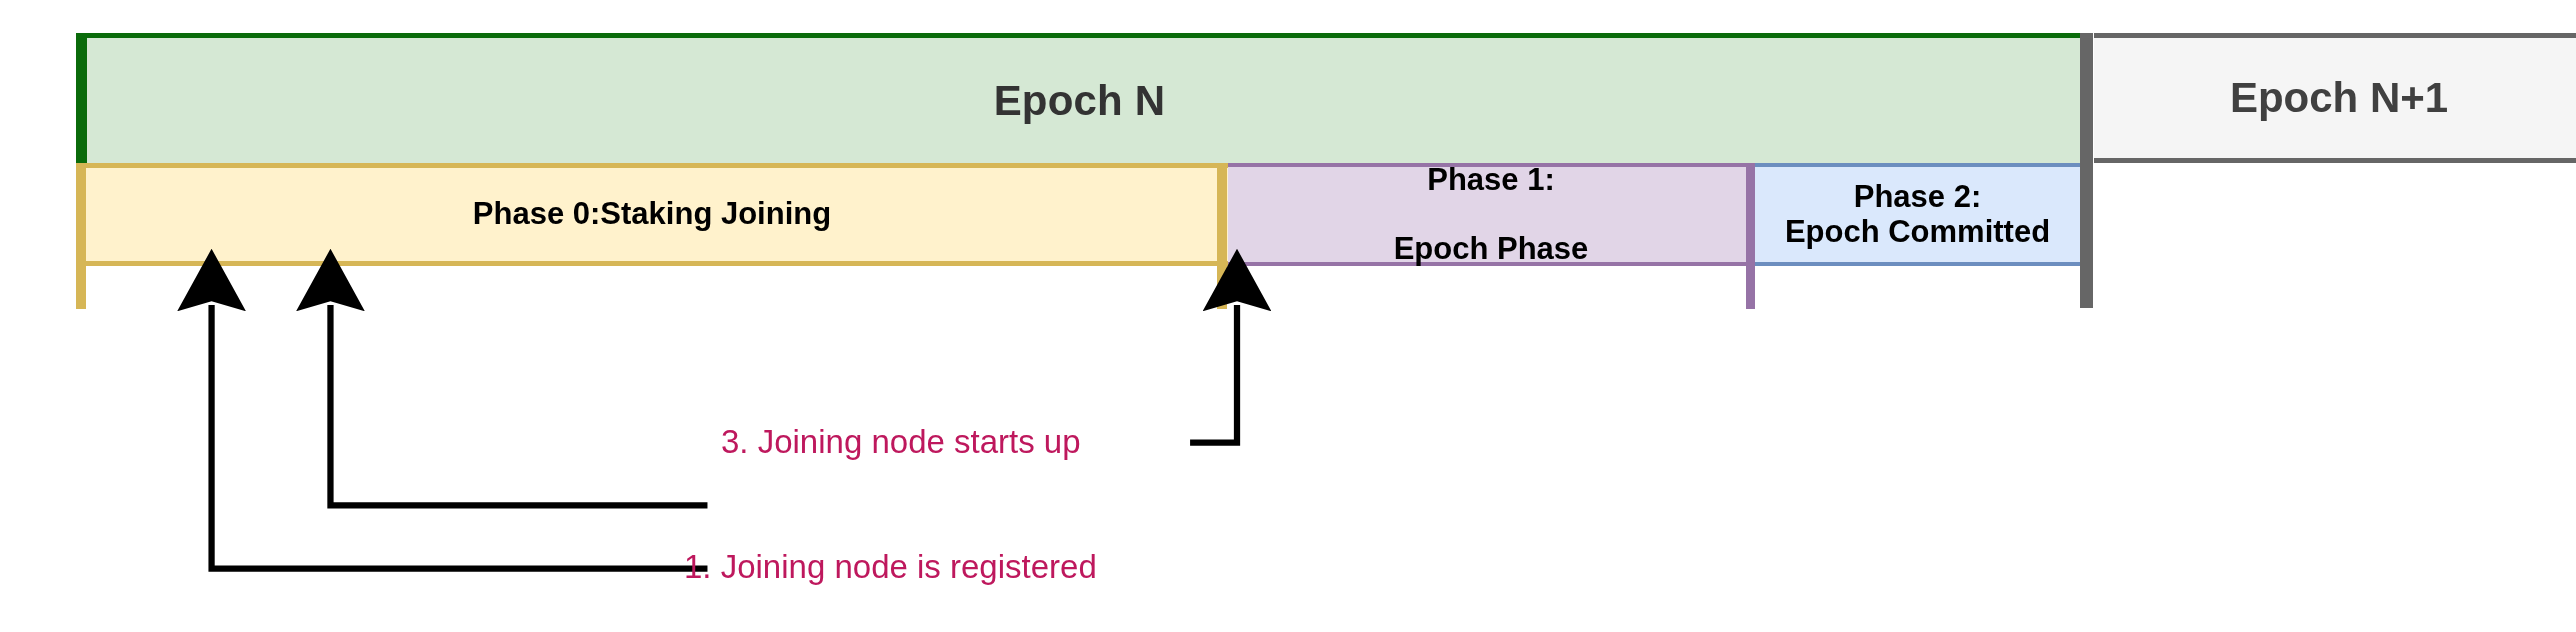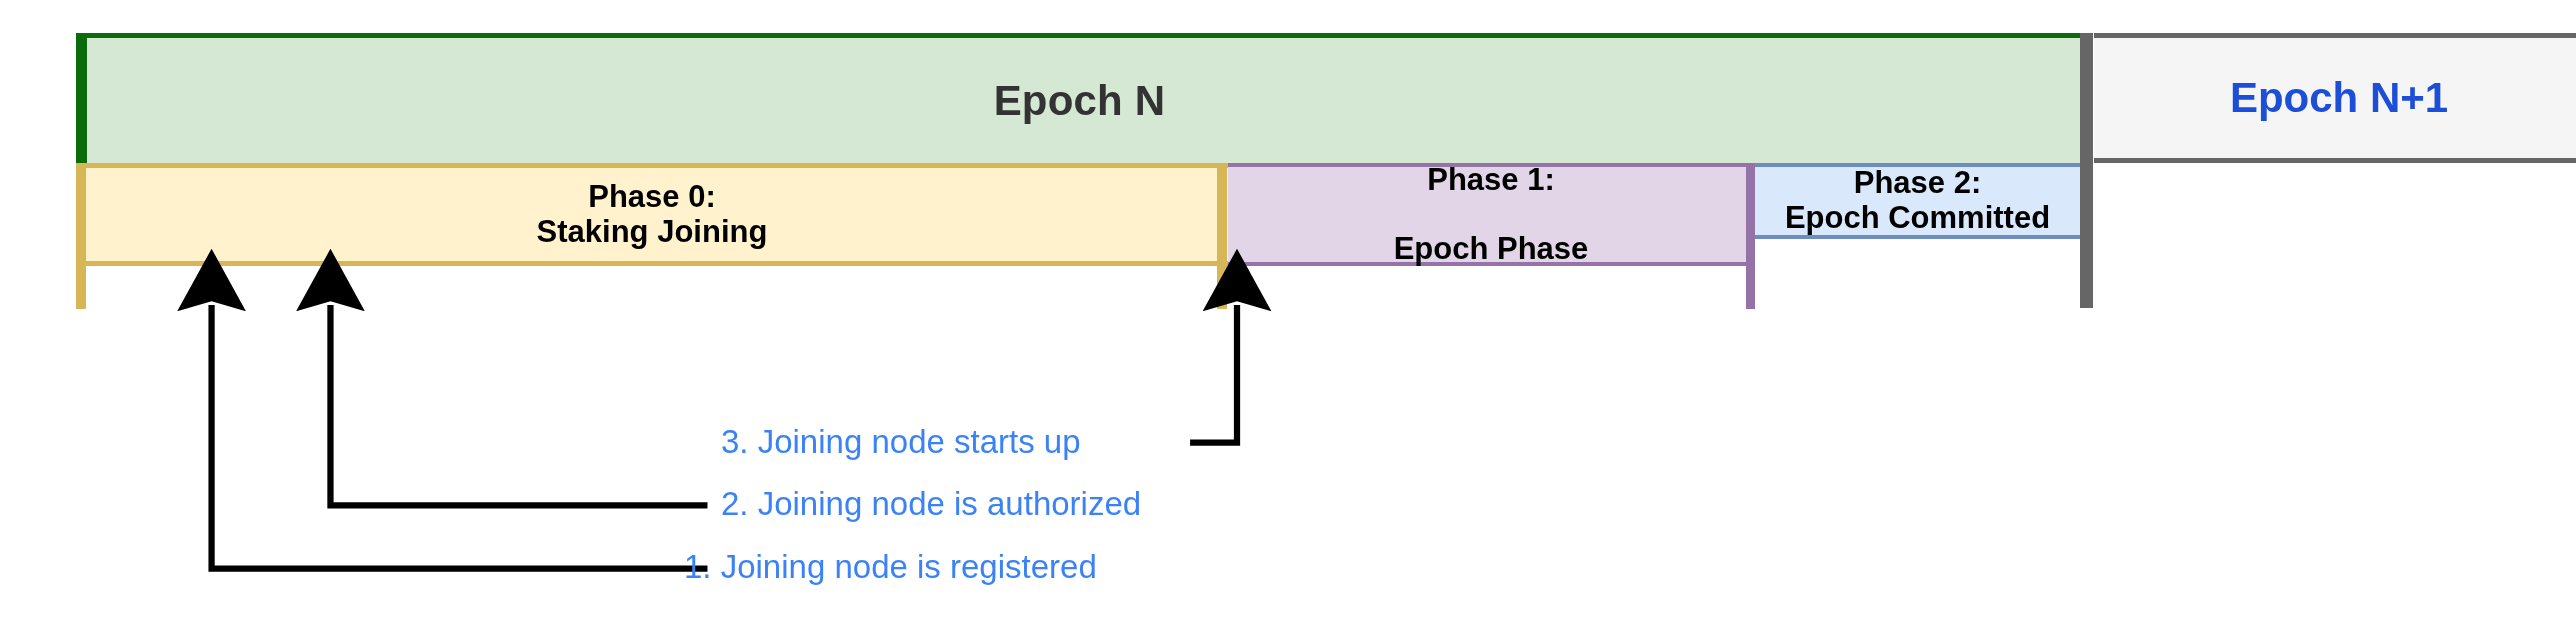--- a/index.html
+++ b/index.html
@@ -60,21 +60,21 @@
     width: 493px;
     height: 130px;
     background: #f5f5f5;
     border-top: 5.5px solid #666666;
     border-bottom: 5.5px solid #666666;
     border-right: 3.9px solid #999999;
   }
   #epoch-n1-label {
     font-size: 42px;
     font-weight: bold;
-    color: #1d4ed8;
+    color: #404040;
   }
 
   
   #epoch-divider {
     position: absolute;
     left: 2034px;
     top: 33px;
     width: 12.5px;
     height: 275px;
     background: #666666;
@@ -82,21 +82,21 @@
 
   
   #phase0 {
     left: 30px;
     top: 163px;
     width: 1152px;
     height: 103px;
     background: #fff2cc;
     border-top: 5.5px solid #d6b656;
     border-bottom: 5.5px solid #d6b656;
-    flex-direction: column;
+    flex-direction: row;
   }
   #phase0-spine {
     position: absolute;
     left: 30px;
     top: 163px;
     width: 10.2px;
     height: 146px;
     background: #d6b656;
   }
   #phase0-right-spine {
@@ -125,41 +125,41 @@
     top: 163px;
     width: 8.6px;
     height: 146px;
     background: #9673a6;
   }
 
   #phase2 {
     left: 1709px;
     top: 163px;
     width: 325px;
-    height: 76px;
+    height: 103px;
     background: #dae8fc;
     border-top: 4.7px solid #6c8ebf;
     border-bottom: 4.7px solid #6c8ebf;
     flex-direction: column;
     align-items: center;
   }
 
   .phase-line {
     font-size: 31px;
     font-weight: bold;
     color: #000000;
     line-height: 1.12;
     white-space: nowrap;
   }
 
   
   .annot-label {
     position: absolute;
     font-size: 33px;
-    color: #3b82f6;
+    color: #be185d;
     white-space: nowrap;
     line-height: 1;
   }
   #annot-3 { left: 675px; top: 425px; }
   #annot-2 { left: 675px; top: 487px; }
   #annot-1 { left: 638px; top: 550px; }
 
   
   #leaders {
     position: absolute;
@@ -212,17 +212,16 @@
     </defs>
 
     <path d="M 845,727 L 211,727 L 211,390" fill="none" stroke="#000000" stroke-width="8" marker-end="url(#arrowhead)"></path>
 
     <path d="M 845,646 L 363,646 L 363,390" fill="none" stroke="#000000" stroke-width="8" marker-end="url(#arrowhead)"></path>
 
     <path d="M 1462,566 L 1522,566 L 1522,390" fill="none" stroke="#000000" stroke-width="8" marker-end="url(#arrowhead)"></path>
   </svg>
 
   <div class="annot-label" id="annot-3">3. Joining node starts up</div>
-  <div class="annot-label" id="annot-2">2. Joining node is authorized</div>
   <div class="annot-label" id="annot-1">1. Joining node is registered</div>
 
 </div>
 
 
 </body></html>

